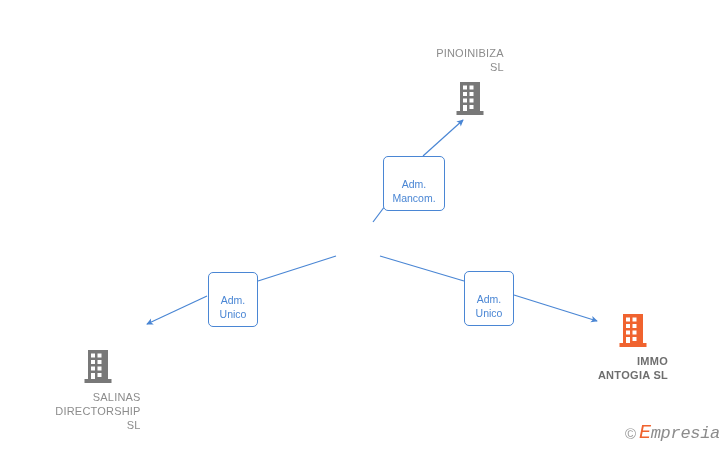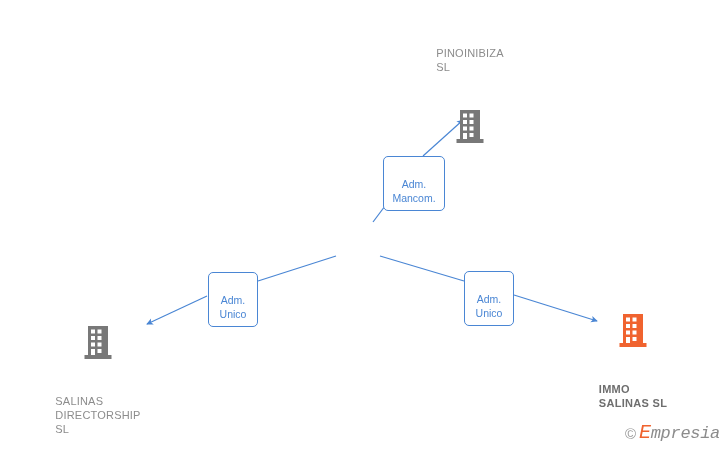--- a/index.html
+++ b/index.html
@@ -27,22 +27,21 @@
     pointer-events: none;
   }
 
   
   .node {
     position: absolute;
     display: flex;
     flex-direction: column;
     align-items: center;
     width: 160px;
-    text-align: left;
-    gap: 28px;
+    text-align: right;
   }
   .node-label {
     font-size: 11px;
     line-height: 14px;
     letter-spacing: 0.2px;
     color: #8c8c8c;
     white-space: pre-line;
   }
   .node-label.bold {
     font-weight: bold;
@@ -141,21 +140,21 @@
         <rect x="16.5" y="12" width="4" height="4" fill="#ffffff"></rect>
         <rect x="10" y="18.5" width="4" height="4" fill="#ffffff"></rect>
         <rect x="16.5" y="18.5" width="4" height="4" fill="#ffffff"></rect>
         <rect x="10" y="25" width="4" height="6" fill="#ffffff"></rect>
         <rect x="16.5" y="25" width="4" height="4" fill="#ffffff"></rect>
       </svg>
     </span>
   </div>
 
 
-  <div class="node node-company" style="left:18px; top:324px;">
+  <div class="node node-company" style="left:18px; top:348px;">
     <span class="icon-wrap">
       <svg viewBox="0 0 34 36" width="34" height="36" aria-hidden="true">
         <rect x="7" y="2" width="20" height="29" fill="#787878"></rect>
         <rect x="3.5" y="31" width="27" height="4" fill="#787878"></rect>
         <rect x="10" y="5.5" width="4" height="4" fill="#ffffff"></rect>
         <rect x="16.5" y="5.5" width="4" height="4" fill="#ffffff"></rect>
         <rect x="10" y="12" width="4" height="4" fill="#ffffff"></rect>
         <rect x="16.5" y="12" width="4" height="4" fill="#ffffff"></rect>
         <rect x="10" y="18.5" width="4" height="4" fill="#ffffff"></rect>
         <rect x="16.5" y="18.5" width="4" height="4" fill="#ffffff"></rect>
@@ -177,21 +176,21 @@
         <rect x="16.5" y="5.5" width="4" height="4" fill="#ffffff"></rect>
         <rect x="10" y="12" width="4" height="4" fill="#ffffff"></rect>
         <rect x="16.5" y="12" width="4" height="4" fill="#ffffff"></rect>
         <rect x="10" y="18.5" width="4" height="4" fill="#ffffff"></rect>
         <rect x="16.5" y="18.5" width="4" height="4" fill="#ffffff"></rect>
         <rect x="10" y="25" width="4" height="6" fill="#ffffff"></rect>
         <rect x="16.5" y="25" width="4" height="4" fill="#ffffff"></rect>
       </svg>
     </span>
     <div class="node-label bold" style="margin-top:6px;">IMMO
-SALINAS  SL</div>
+ANTOGIA  SL</div>
   </div>
 
   <div class="chip" style="left:383px; top:156px; width:62px;">Adm.
 Mancom.</div>
 
   <div class="chip" style="left:208px; top:272px; width:50px;">Adm.
 Unico</div>
 
   <div class="chip" style="left:464px; top:271px; width:50px;">Adm.
 Unico</div>

